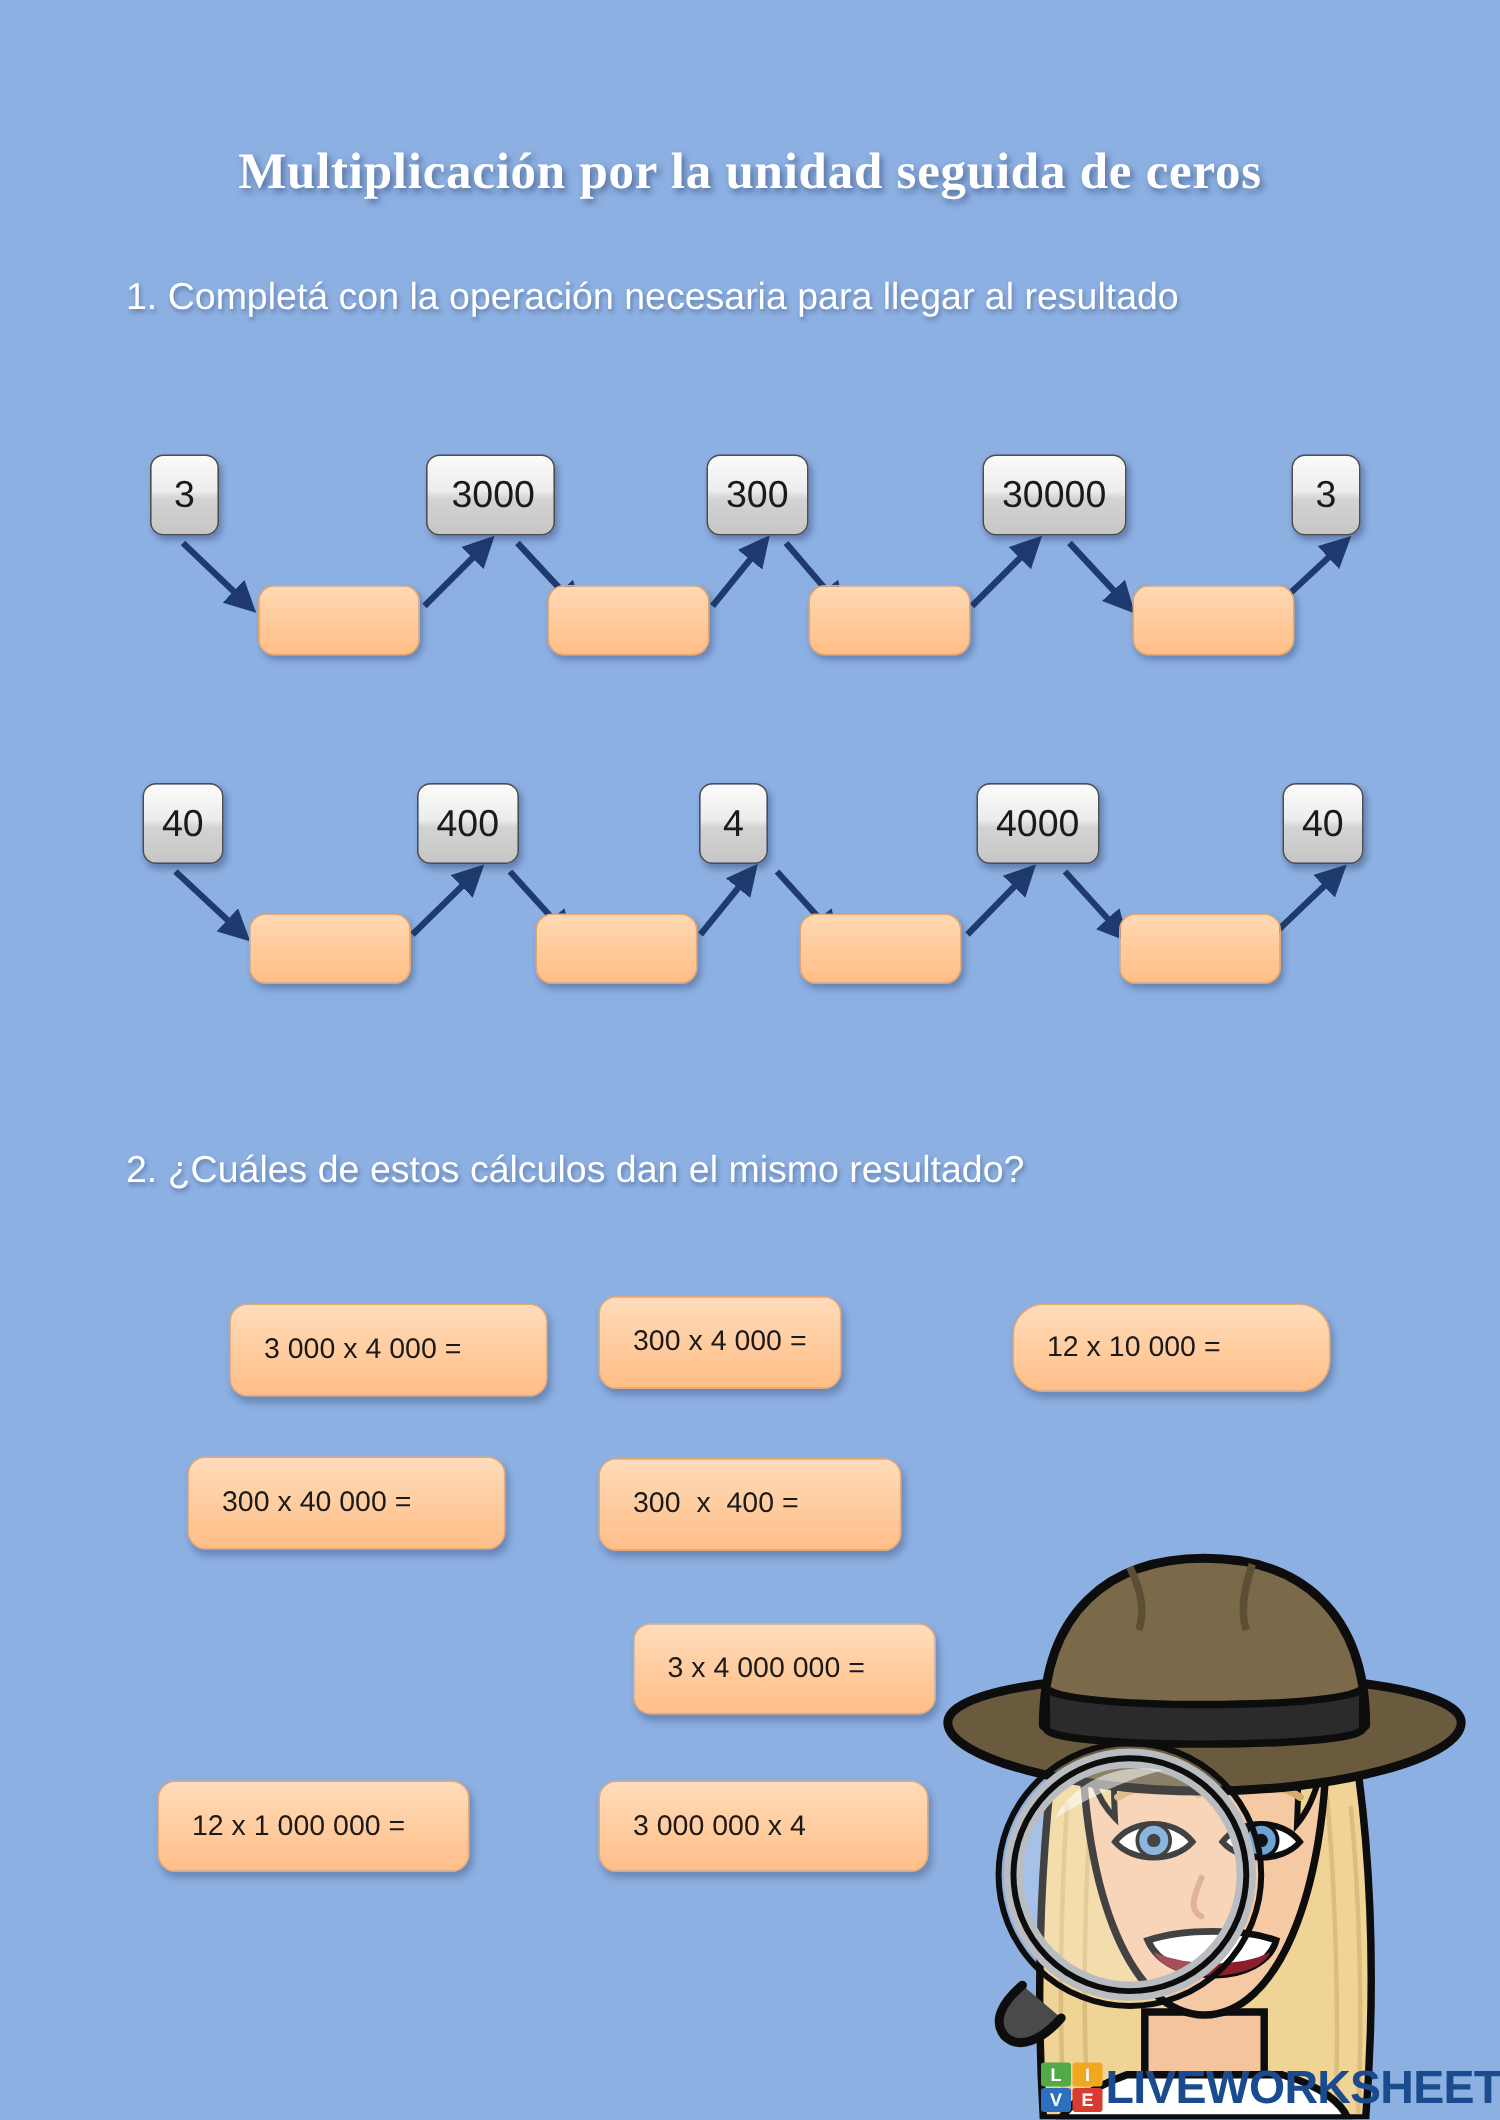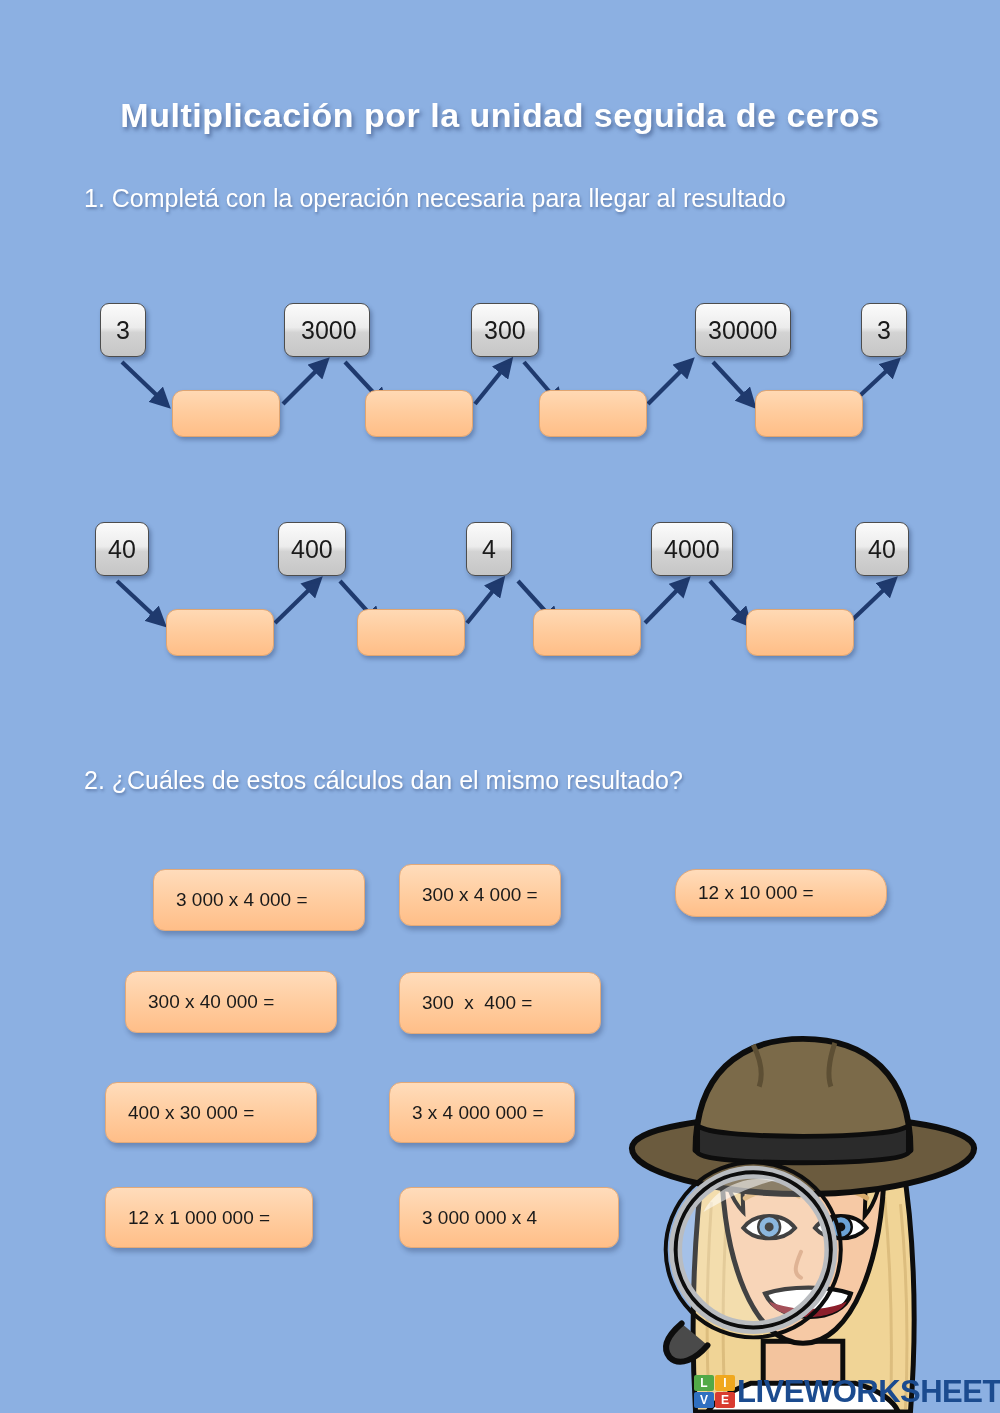--- a/index.html
+++ b/index.html
@@ -23,21 +23,21 @@
     height: 1413px;
   }
 
   
   .title {
     position: absolute;
     left: 0;
     top: 96px;
     width: 1000px;
     text-align: center;
-    font-family: Liberation Sans, sans-serif;
+    font-family: Liberation Serif, serif;
     font-size: 34px;
     font-weight: bold;
     letter-spacing: 0.5px;
     color: #ffffff;
     text-shadow: 2px 3px 4px rgba(40,60,105,0.55);
     white-space: nowrap;
   }
 
   
   .instruction {
@@ -183,21 +183,21 @@
         <line x1="524" y1="62" x2="560" y2="104"></line>
         <line x1="648" y1="104" x2="690" y2="62"></line>
         <line x1="713" y1="62" x2="752" y2="104"></line>
         <line x1="851" y1="104" x2="896" y2="62"></line>
       </g>
     </svg>
 
     <div class="num-box" style="left:100px; top:3px;">3</div>
     <div class="num-box" style="left:284px; top:3px;padding-left:16px;">3000</div>
     <div class="num-box" style="left:471px; top:3px;">300</div>
-    <div class="num-box" style="left:655px; top:3px;margin-left:40px;">30000</div>
+    <div class="num-box" style="left:655px; top:3px;">30000</div>
     <div class="num-box" style="left:861px; top:3px;">3</div>
 
     <div class="input-box" style="left:172px;"></div>
     <div class="input-box" style="left:365px;"></div>
     <div class="input-box" style="left:539px;"></div>
     <div class="input-box" style="left:755px;"></div>
   </div>
 
   <div class="chain-row" id="chain-row-2">
     <svg class="arrow-layer" viewBox="0 0 1000 150" width="1000" height="150">
@@ -227,27 +227,26 @@
     <div class="input-box" style="left:166px;"></div>
     <div class="input-box" style="left:357px;"></div>
     <div class="input-box" style="left:533px;"></div>
     <div class="input-box" style="left:746px;"></div>
   </div>
 
   <div class="instruction" id="instruction-2">2. ¿Cuáles de estos cálculos dan el mismo resultado?</div>
 
   <div class="calc-card" style="left:105px; top:869px; width:212px; height:62px;margin-left:48px;">3 000 x 4 000 =</div>
   <div class="calc-card" style="left:399px; top:864px; width:162px; height:62px;">300 x 4 000 =</div>
-  <div class="calc-card" style="left:675px; top:869px; width:212px; height:48px;border-radius:21px;">12 x 10 000 =</div>
+  <div class="calc-card" style="left:675px; top:869px; width:212px; height:59px;border-radius:21px;">12 x 10 000 =</div>
 
   <div class="calc-card" style="left:105px; top:971px; width:212px; height:62px;margin-left:20px;">300 x 40 000 =</div>
   <div class="calc-card" style="left:399px; top:972px; width:202px; height:62px;">300  x  400 =</div>
 
-  <div class="calc-card" style="left:105px; top:1082px; width:212px; height:61px;">400 x 30 000 =</div>
-  <div class="calc-card" style="left:389px; top:1082px; width:186px; height:61px;">3 x 4 000 000 =</div>
+  <div class="calc-card" style="left:422px; top:1082px; width:202px; height:61px;">3 x 4 000 000 =</div>
 
   <div class="calc-card" style="left:105px; top:1187px; width:208px; height:61px;text-align:right;">12 x 1 000 000 =</div>
   <div class="calc-card" style="left:399px; top:1187px; width:220px; height:61px;">3 000 000 x 4</div>
 
   <svg id="avatar" viewBox="0 0 400 401" width="398" height="401">
 
     <path d="M100,150 C92,210 86,300 92,401 L308,401 C316,300 310,210 300,150 C270,110 130,110 100,150 Z" fill="#f0d496" stroke="#0d0d0d" stroke-width="5"></path>
 
     <g stroke="#d9b97a" stroke-width="3" fill="none" opacity="0.85">
       <path d="M108,190 C104,250 102,330 106,398"></path>

